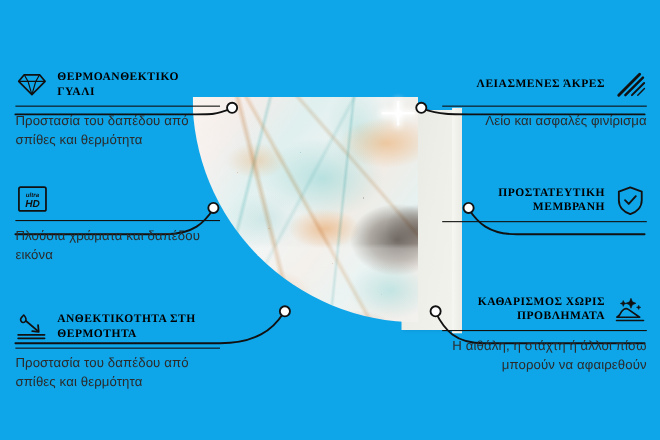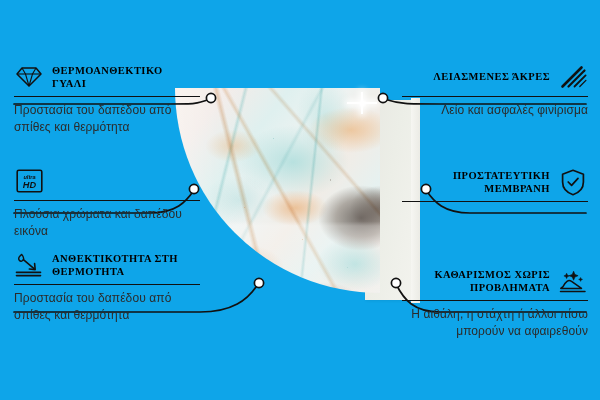--- a/index.html
+++ b/index.html
@@ -159,21 +159,21 @@
     font-size: 12px;
     line-height: 1.38;
     color: #2b2b2b;
     margin-top: 5px;
     letter-spacing: .1px;
   }
 
   
   #feature-heat-glass     { top: 62px; }
   #feature-print-quality  { top: 166px; }
-  #feature-heat-resist    { top: 250px; }
+  #feature-heat-resist    { top: 282px; }
   #feature-smooth-edges   { top: 62px; }
   #feature-protective-film{ top: 167px; }
   #feature-easy-clean     { top: 266px; }
 
   svg.icon { display:block; }
 </style>
 </head>
 <body>
 
 <div id="stage">

